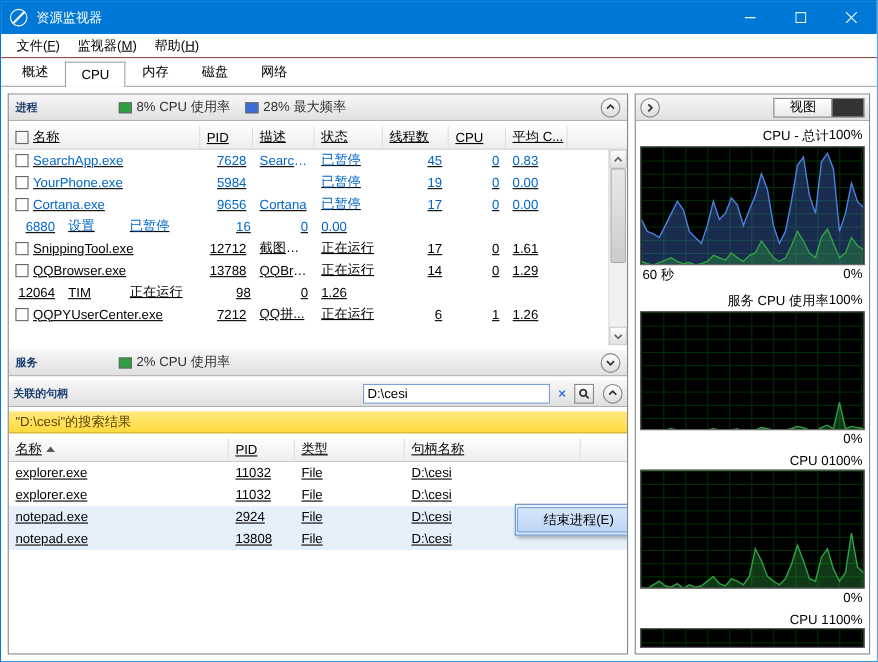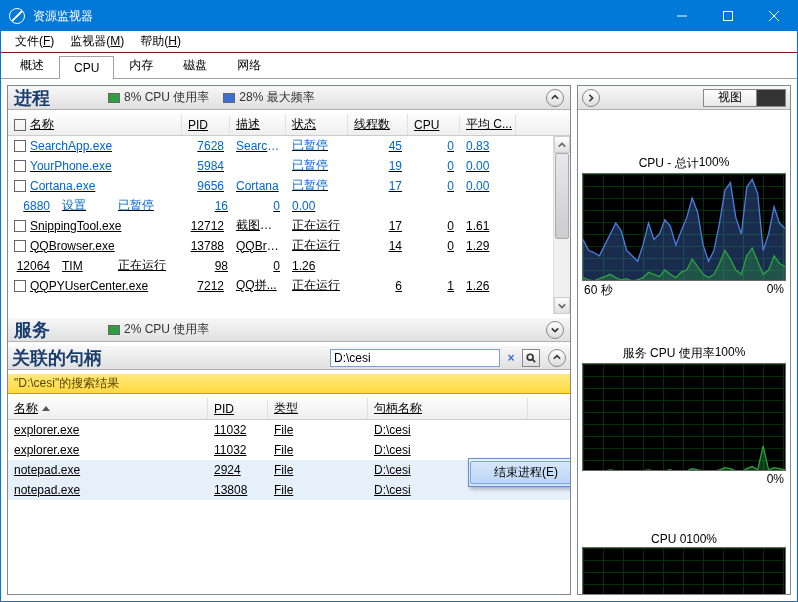--- a/index.html
+++ b/index.html
@@ -15,21 +15,21 @@
 .menubar { height: 22px; display: flex; align-items: center; padding-left: 6px; background: #fff; border-bottom: 1px solid #7f1d1d; }
 .menu-item { padding: 2px 8px; }
 .menu-item u { text-decoration: underline; }
 .tabbar { height: 26px; display: flex; align-items: flex-end; padding-left: 4px; border-bottom: 1px solid #a0a0a0; background: #fff; }
 .tab { padding: 4px 14px; border: 1px solid transparent; border-bottom: none; cursor: default; }
 .tab.active { border-color: #a0a0a0; background: #fff; position: relative; top: 1px; }
 .content { flex: 1; display: flex; padding: 6px; gap: 6px; background: #fff; overflow: hidden; }
 .left-pane { flex: 1; display: flex; flex-direction: column; gap: 4px; border: 1px solid #828790; overflow: hidden; }
 .right-pane { width: 214px; border: 1px solid #828790; display: flex; flex-direction: column; overflow: hidden; }
 .section-header { height: 24px; background: linear-gradient(#f7f7f7, #e0e0e0); border-bottom: 1px solid #b0b0b0; display: flex; align-items: center; padding: 0 6px; gap: 14px; }
-.section-title { font-weight: bold; font-size: 18px; color: #1a3e6e; min-width: 80px; }
+.section-title { font-weight: bold; font-size: 10px; color: #1a3e6e; min-width: 80px; }
 .legend { display: flex; align-items: center; gap: 4px; font-size: 11px; color: #333; }
 .legend-box { width: 12px; height: 10px; border: 1px solid #666; }
 .legend-box.green { background: #2ea043; }
 .legend-box.blue { background: #3a6fd8; }
 .collapse-btn { margin-left: auto; width: 18px; height: 18px; border: 1px solid #888; border-radius: 50%; background: linear-gradient(#fff,#ddd); display: flex; align-items: center; justify-content: center; }
 .collapse-btn svg { width: 8px; height: 8px; stroke: #333; stroke-width: 2; fill: none; }
 .table { flex: 1; overflow: hidden; position: relative; text-decoration: underline; }
 .thead { display: flex; background: linear-gradient(#fdfdfd,#eee); border-bottom: 1px solid #ccc; height: 22px; align-items: center; }
 .th { padding: 2px 6px; border-right: 1px solid #e0e0e0; white-space: nowrap; overflow: hidden; display: flex; align-items: center; }
 .tbody { }
@@ -59,21 +59,21 @@
 .sort-caret { width:0;height:0;border-left:4px solid transparent;border-right:4px solid transparent;border-bottom:5px solid #555; margin-left:4px;}
 .right-hdr { height:24px; background:linear-gradient(#f7f7f7,#e0e0e0); border-bottom:1px solid #b0b0b0; display:flex; align-items:center; padding:0 4px; gap:4px;}
 .nav-circle { width:18px;height:18px;border:1px solid #888;border-radius:50%;background:linear-gradient(#fff,#ddd);display:flex;align-items:center;justify-content:center;}
 .nav-circle svg{width:8px;height:8px;stroke:#333;stroke-width:2;fill:none;}
 .view-drop { margin-left:auto; display:flex; align-items:center; border:1px solid #888; height:18px; background:linear-gradient(#fff,#e8e8e8);}
 .view-drop span { padding:0 14px; }
 .view-drop .dd { width:16px; border-left:1px solid #888; display:flex; align-items:center; justify-content:center; height:100%; background:#333;}
 .view-drop .dd svg { stroke:#fff; }
 .charts { flex:1; overflow:hidden; padding:4px; display:flex; flex-direction:column; gap:4px;}
 .chart-block { display:flex; flex-direction:column; }
-.chart-top { display:flex; justify-content:center; font-size:11px; padding:1px 2px;margin-top:40px;}
+.chart-top { display:flex; justify-content:flex-end; font-size:11px; padding:1px 2px;}
 .chart-canvas { height:108px; background:#000; border:1px solid #666; position:relative; overflow:hidden;}
 .chart-grid { position:absolute; inset:0; background-image: linear-gradient(#003300 1px, transparent 1px), linear-gradient(90deg,#003300 1px, transparent 1px); background-size: 20px 12px; }
 .chart-line { position:absolute; inset:0; }
 .chart-bottom { display:flex; justify-content:space-between; font-size:11px; padding:1px 2px;}
 .context-menu { position:absolute; background:linear-gradient(#e8f0fb,#cfe1f7); border:1px solid #6a8fc7; box-shadow:2px 2px 4px rgba(0,0,0,0.3); padding:3px 2px; z-index:100;}
 .context-item { padding:3px 30px 3px 24px; white-space:nowrap; }
 .context-item.hl { background:linear-gradient(#d6e6fb,#bcd6f5); border:1px solid #7aa7e0; border-radius:2px; margin:-1px; padding:2px 29px 2px 23px;}
 .scrollbar-v { position:absolute; right:0; top:22px; bottom:0; width:17px; background:#f0f0f0; border-left:1px solid #ddd; display:flex; flex-direction:column;}
 .sb-btn { height:17px; background:linear-gradient(#fdfdfd,#e0e0e0); border:1px solid #ccc; display:flex; align-items:center; justify-content:center;}
 .sb-btn svg{width:8px;height:8px;stroke:#666;stroke-width:2;fill:none;}

